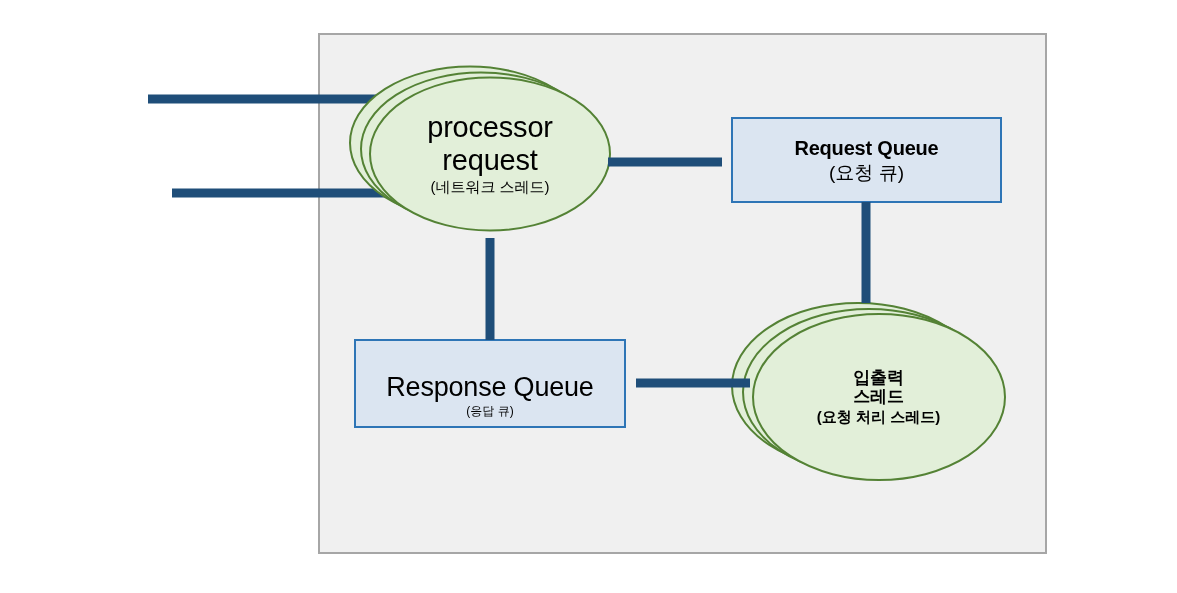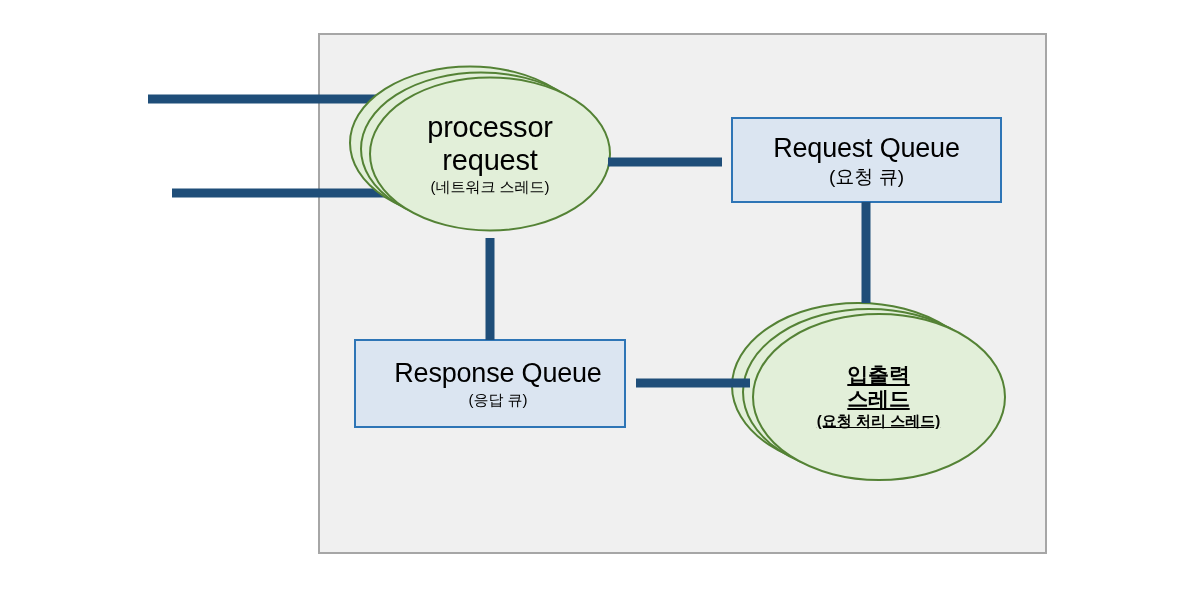--- a/index.html
+++ b/index.html
@@ -85,61 +85,58 @@
   }
 
   
   #label-io-thread {
     left: 752px;
     top: 313px;
     width: 253px;
     height: 167px;
   }
   #label-io-thread .label-main {
-    font-size: 21px;
-    font-weight: 700;
-    text-decoration: underline;
+    font-size: 17px;
+    font-weight: 700;
   }
   #label-io-thread .label-sub {
     font-size: 15px;
     font-weight: 700;
-    text-decoration: underline;
   }
 
   
   #label-request-queue {
     left: 732px;
     top: 118px;
     width: 269px;
     height: 84px;
   }
   #label-request-queue .label-main {
-    font-weight: 400;
-    font-size: 27px;
+    font-weight: 700;
+    font-size: 20px;
   }
   #label-request-queue .label-sub {
     font-weight: 400;
     font-size: 19px;
   }
 
   
   #label-response-queue {
     left: 355px;
-    top: 340px;
+    top: 352px;
     width: 270px;
     height: 87px;
-    margin-left: 8px;
   }
   #label-response-queue .label-main {
     font-weight: 400;
     font-size: 27px;
   }
   #label-response-queue .label-sub {
     font-weight: 400;
-    font-size: 15px;
+    font-size: 12px;
   }
 
   .sr-only {
     position: absolute;
     width: 1px; height: 1px;
     overflow: hidden;
     clip: rect(0 0 0 0);
     white-space: nowrap;
   }
 </style>

